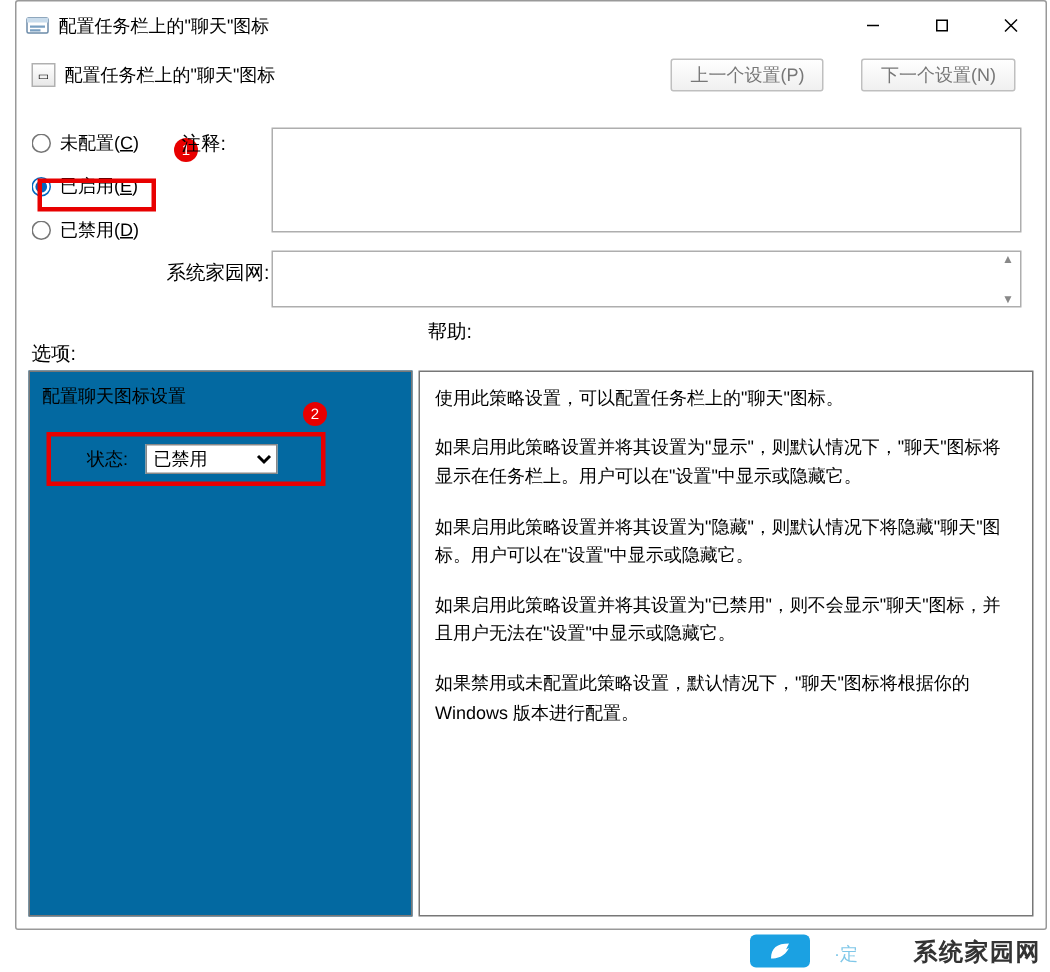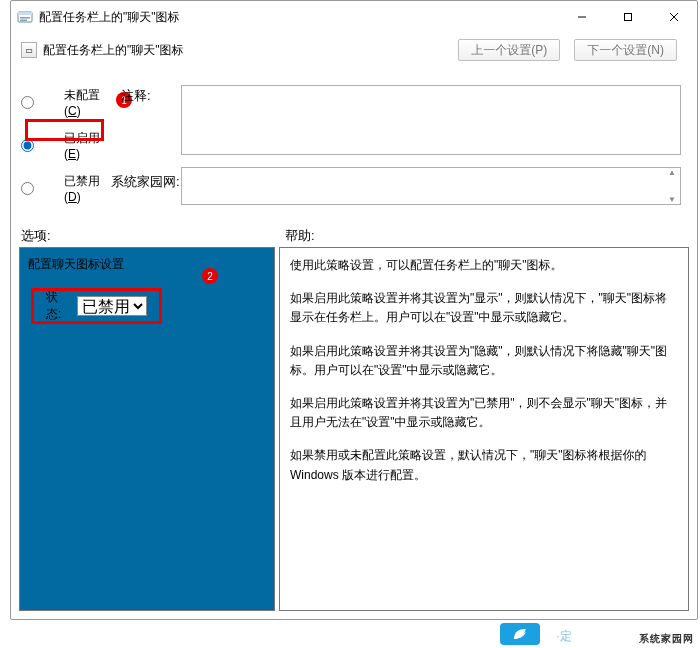--- a/index.html
+++ b/index.html
@@ -7,48 +7,48 @@
     .frame { position: absolute; left: 10px; top: 0; width: 688px; height: 620px; border: 1px solid #999; border-radius: 2px; }
     .titlebar { height: 32px; display: flex; align-items: center; padding-left: 6px; border-top-left-radius: 2px; border-top-right-radius: 2px; }
     .titlebar .icon-slot { width: 16px; height: 16px; margin-right: 6px; display: flex; align-items: center; justify-content: center; }
     .titlebar .title { font-size: 12px; color: #000; flex: 1; }
     .winbtns { display: flex; height: 32px; }
     .winbtn { width: 46px; height: 32px; display: flex; align-items: center; justify-content: center; color: #000; }
     .winbtn svg { width: 10px; height: 10px; }
     .subtitlebar { height: 34px; display: flex; align-items: center; padding: 0 10px; }
     .subtitlebar .icon-slot { width: 16px; height: 16px; margin-right: 6px; display: flex; align-items: center; justify-content: center; border: 1px solid #b0b0b0; background: linear-gradient(#fff,#e8e8e8); font-size: 8px; }
     .subtitlebar .title { font-size: 12px; color: #000; flex: 1; }
-    .navbtns { display: flex; gap: 14px; margin-right: 10px; }
+    .navbtns { display: flex; gap: 25px; margin-right: 10px; }
     .navbtn { height: 22px; padding: 0 12px; border: 1px solid #bfbfbf; background: linear-gradient(#fff,#f0f0f0); color: #777; font-size: 12px; display: flex; align-items: center; border-radius: 2px; }
     .body-area { position: absolute; top: 66px; left: 0; right: 0; bottom: 0; }
     .radiocol { position: absolute; left: 10px; top: 20px; width: 86px; }
-    .radiorow { display: flex; align-items: center; font-size: 12px; color: #000; gap: 24px; }
+    .radiorow { display: flex; align-items: center; font-size: 12px; color: #000; }
     .radiorow input { margin-right: 6px; accent-color: #0067c0; vertical-align: middle; }
     .radiorow .ul { text-decoration: underline; }
     .rbox { position: absolute; left: 14px; top: 52px; width: 79px; height: 22px; border: 3px solid #e80000; pointer-events: none; }
     .dot1 { position: absolute; left: 105px; top: 25px; width: 16px; height: 16px; background: #e80000; border-radius: 50%; color: #fff; font-size: 10px; display: flex; align-items: center; justify-content: center; }
     .lbl { position: absolute; font-size: 13px; color: #000; }
     #lbl-note { left: 110px; top: 20px; }
     #lbl-plat { left: 100px; top: 106px; }
     #lbl-opt { left: 10px; top: 160px; }
-    #lbl-help { left: 274px; top: 160px; }
+    #lbl-help { left: 274px; top: 145px; }
     .notebox { position: absolute; left: 170px; top: 18px; width: 500px; height: 70px; border: 1px solid #aeaeae; background: #fff; }
     .platbox { position: absolute; left: 170px; top: 100px; width: 500px; height: 38px; border: 1px solid #aeaeae; background: #fff; padding: 6px 8px; font-size: 12px; color: #000; display: flex; align-items: flex-start; }
     .platbox .sc { position: absolute; right: 0; top: 0; width: 16px; height: 100%; display: flex; flex-direction: column; align-items: center; justify-content: space-between; color: #888; font-size: 8px; }
     .optpanel { position: absolute; left: 8px; top: 180px; width: 256px; height: 364px; border: 1px solid #777; background: #0369a1; }
     .optpanel .hdr { padding: 8px; font-size: 12px; color: #000; }
-    .statewrap { position: absolute; left: 11px; top: 40px; width: 131px; height: 36px; border: 3px solid #e80000; display: flex; align-items: center; padding: 0 12px; }
+    .statewrap { position: absolute; left: 11px; top: 40px; width: 186px; height: 36px; border: 3px solid #e80000; display: flex; align-items: center; padding: 0 24px; }
     .statewrap .lbls { font-size: 12px; margin-right: 12px; }
-    .statewrap select { width: 88px; height: 20px; font-size: 16px; font-family: inherit; border: 1px solid #888; background: #fff; }
+    .statewrap select { width: 88px; height: 20px; font-size: 12px; font-family: inherit; border: 1px solid #888; background: #fff; }
     .dot2 { position: absolute; left: 182px; top: 20px; width: 16px; height: 16px; background: #e80000; border-radius: 50%; color: #fff; font-size: 10px; display: flex; align-items: center; justify-content: center; }
     .helppanel { position: absolute; left: 268px; top: 180px; width: 410px; height: 364px; border: 1px solid #777; background: #fff; padding: 8px 10px; font-size: 12px; color: #000; line-height: 1.6; }
     .helppanel p { margin-bottom: 14px; }
     .wm-logo { position: absolute; right: 160px; bottom: 3px; width: 40px; height: 22px; background: #1ba1e2; border-radius: 4px; display: flex; align-items: center; justify-content: center; color: #fff; font-size: 12px; font-weight: 600; }
     .wm-ghost { position: absolute; right: 128px; bottom: 3px; color: #7fc7e8; font-size: 12px; }
-    .wm-right { position: absolute; right: 6px; bottom: 2px; font-size: 10px; font-weight: 600; letter-spacing: 1px; color: #333; font-family: "SimHei", sans-serif; }
+    .wm-right { position: absolute; right: 6px; bottom: 2px; font-size: 16px; font-weight: 600; letter-spacing: 1px; color: #333; font-family: "SimHei", sans-serif; }
     .gp-icon { width: 16px; height: 16px; }
   </style>
 </head>
 <body>
 
 <div class="frame">
   <div class="titlebar">
     <span class="icon-slot">
       <svg class="gp-icon" viewBox="0 0 16 16">
         <rect x="1" y="3" width="14" height="10" rx="1" fill="#fff" stroke="#6b8aa8" stroke-width="1"></rect>

